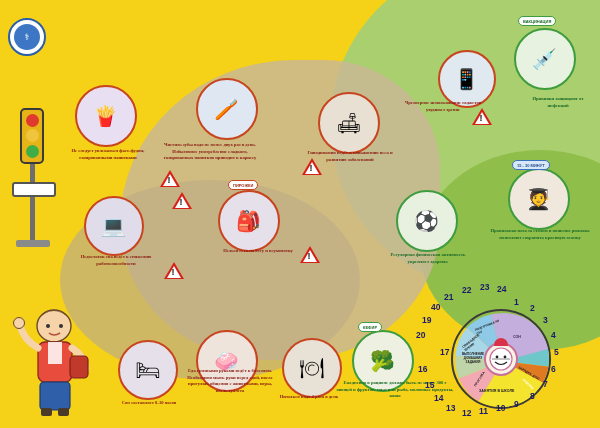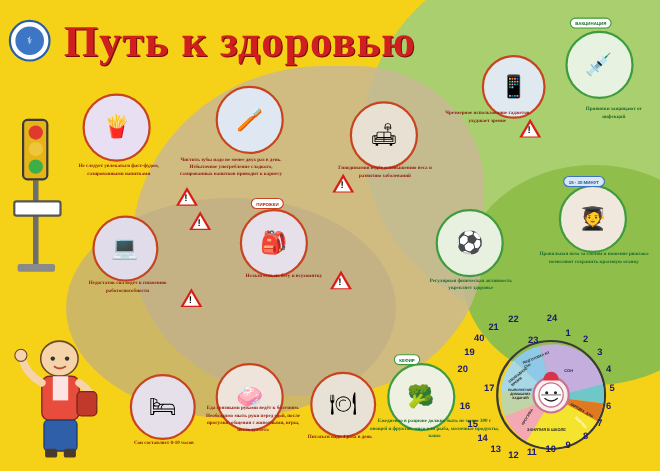--- a/index.html
+++ b/index.html
@@ -205,21 +205,20 @@
 <div class="poster">
 
   <div class="grass" style="left:330px; top:-40px; width:330px; height:330px; background:#a9cf6e;"></div>
   <div class="grass" style="left:420px; top:150px; width:240px; height:200px; background:#8fbe4a;"></div>
   <div class="road" style="left:120px; top:60px; width:320px; height:300px; background:#c9b994; border-radius:60% 40% 50% 50%; opacity:.85;"></div>
   <div class="road" style="left:60px; top:180px; width:300px; height:200px; background:#bfae86; border-radius:50%; opacity:.7;"></div>
 
   <div class="logo">
     <div class="logo-inner">⚕</div>
   </div>
-  <div class="title">Путь к здоровью</div>
 
   <div class="tl-pole"></div>
   <div class="tl-base"></div>
   <div class="sign-board"></div>
   <div class="tlight">
     <div class="tl-lamp" style="background:#e03a2f"></div>
     <div class="tl-lamp" style="background:#efc53d"></div>
     <div class="tl-lamp" style="background:#3fae47"></div>
   </div>
 
@@ -386,17 +385,17 @@
     <div class="hour" style="left:8px; top:107px;">13</div>
     <div class="hour" style="left:-4px; top:97px;">14</div>
     <div class="hour" style="left:-13px; top:84px;">15</div>
     <div class="hour" style="left:-20px; top:68px;">16</div>
     <div class="hour" style="left:-24px; top:51px;margin-left:26px;">17</div>
     <div class="hour" style="left:-22px; top:34px;">20</div>
     <div class="hour" style="left:-16px; top:19px;">19</div>
     <div class="hour" style="left:-7px; top:6px;">40</div>
     <div class="hour" style="left:6px; top:-4px;">21</div>
     <div class="hour" style="left:24px; top:-11px;">22</div>
-    <div class="hour" style="left:42px; top:-14px;margin-top:22px;">23</div>
+    <div class="hour" style="left:42px; top:-14px;">23</div>
     <div class="hour" style="left:59px; top:-12px;">24</div>
   </div>
 
 </div>
 
 </body></html>

